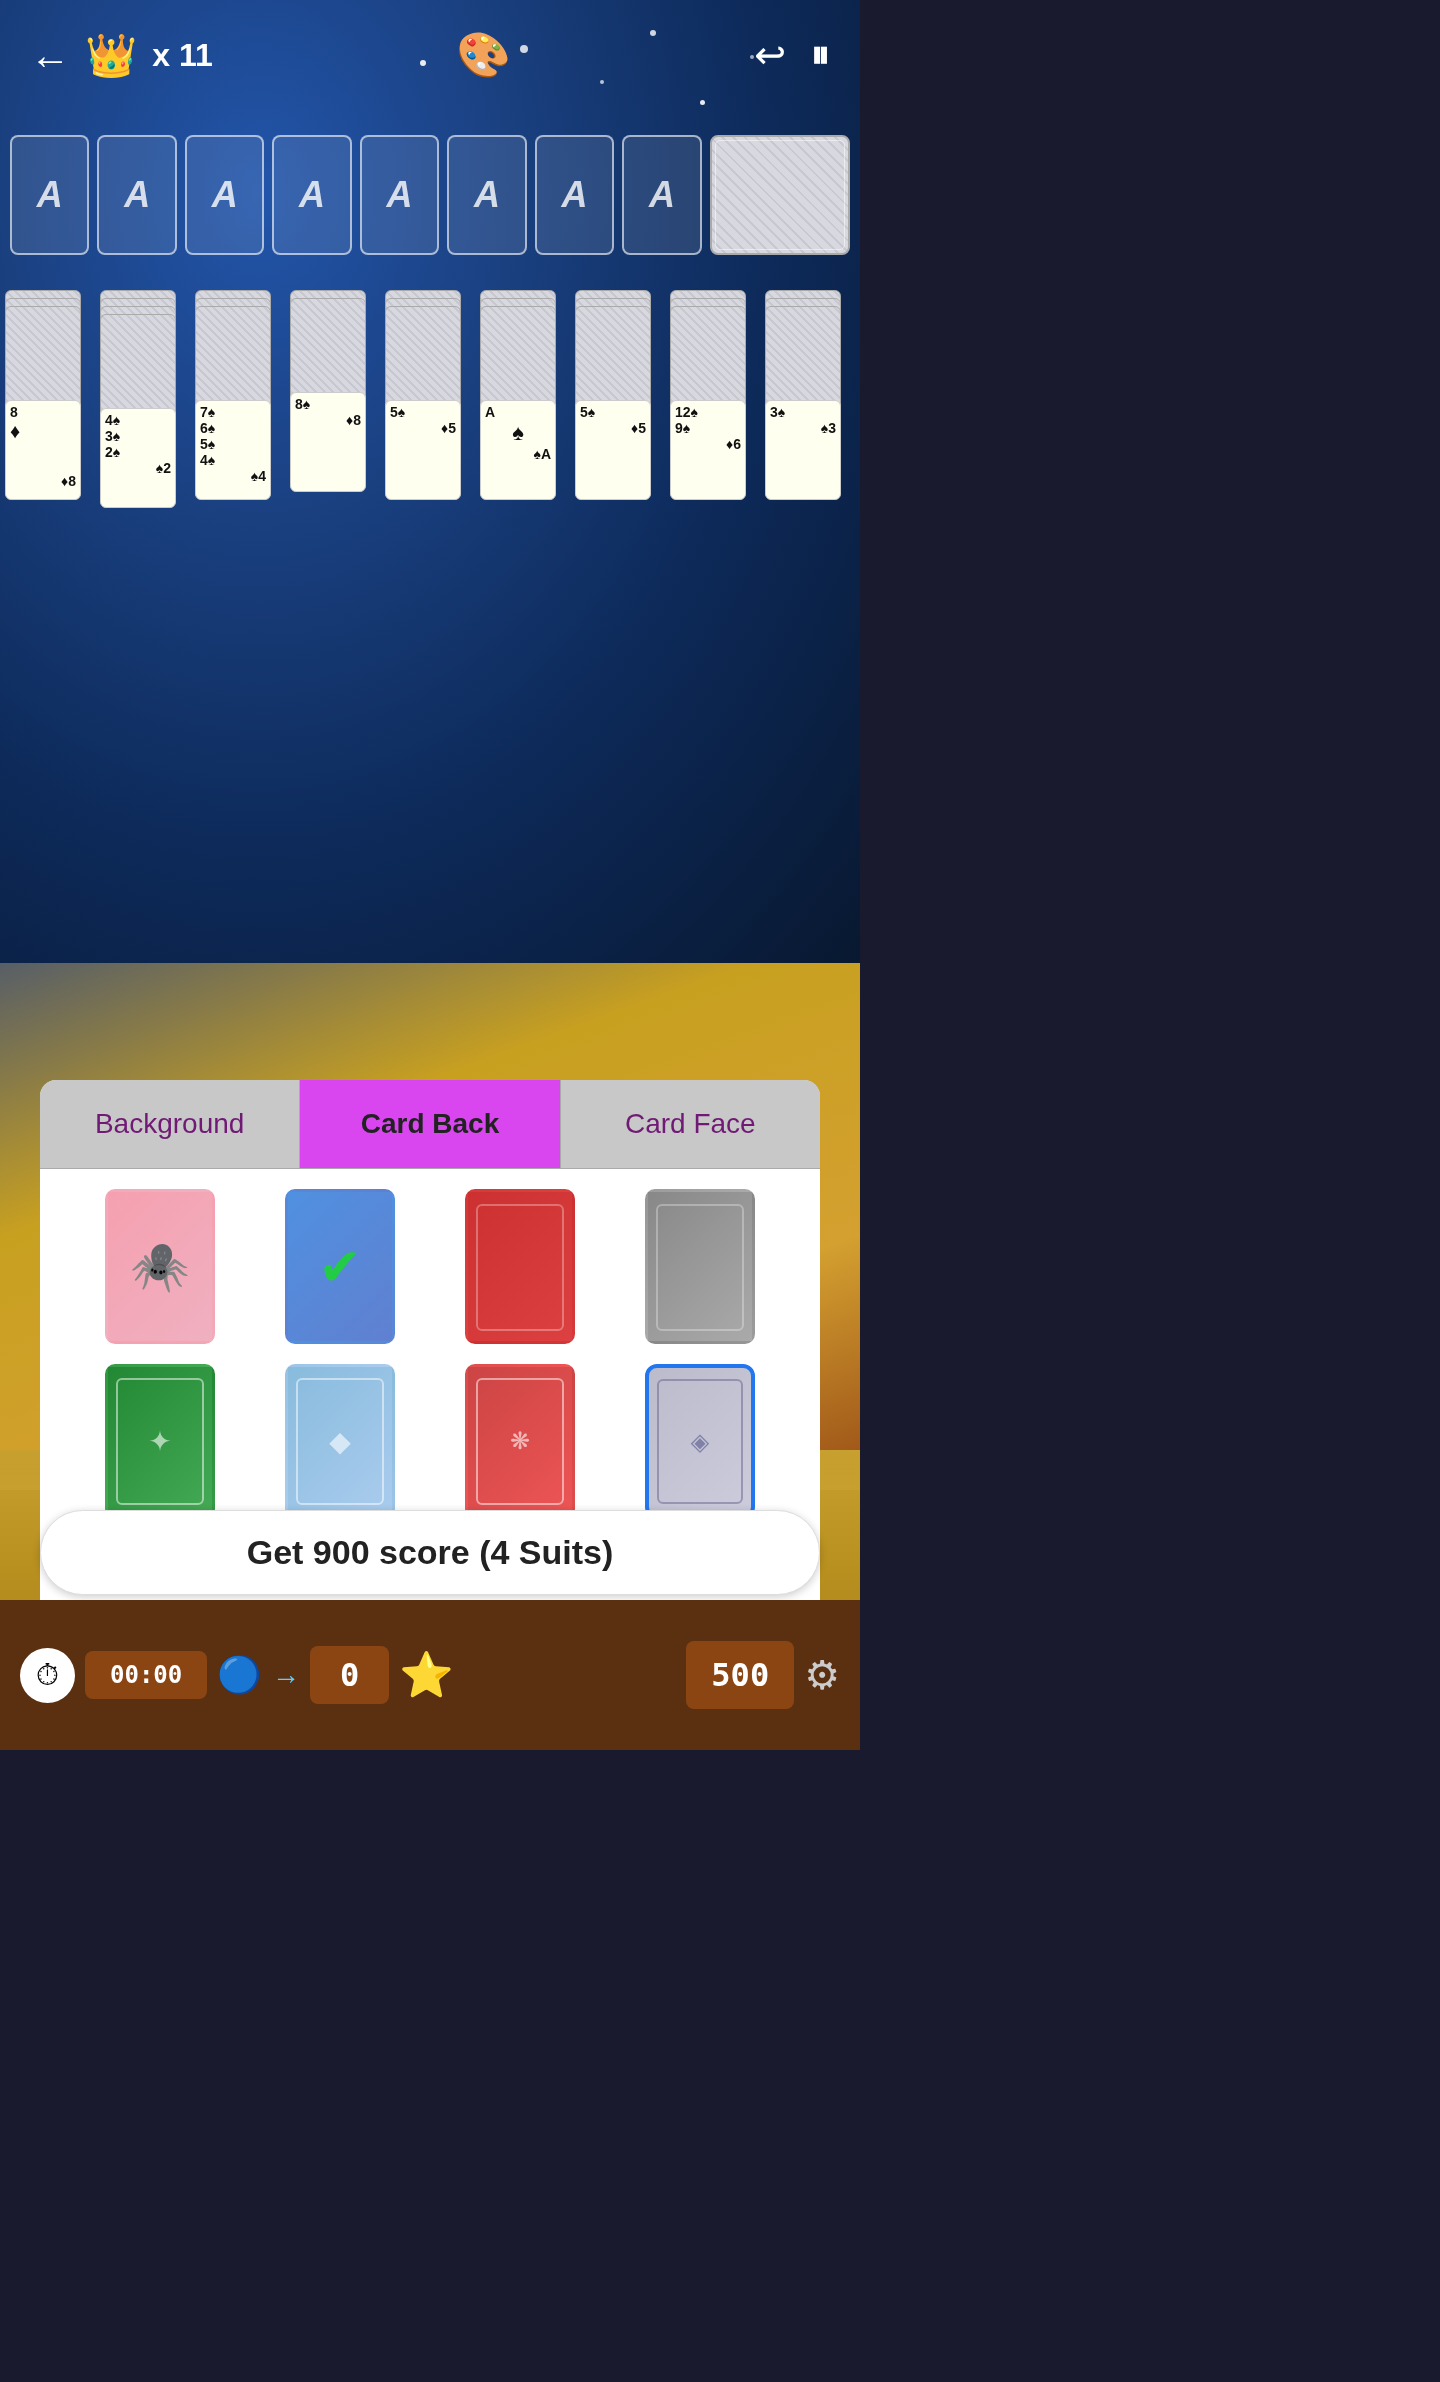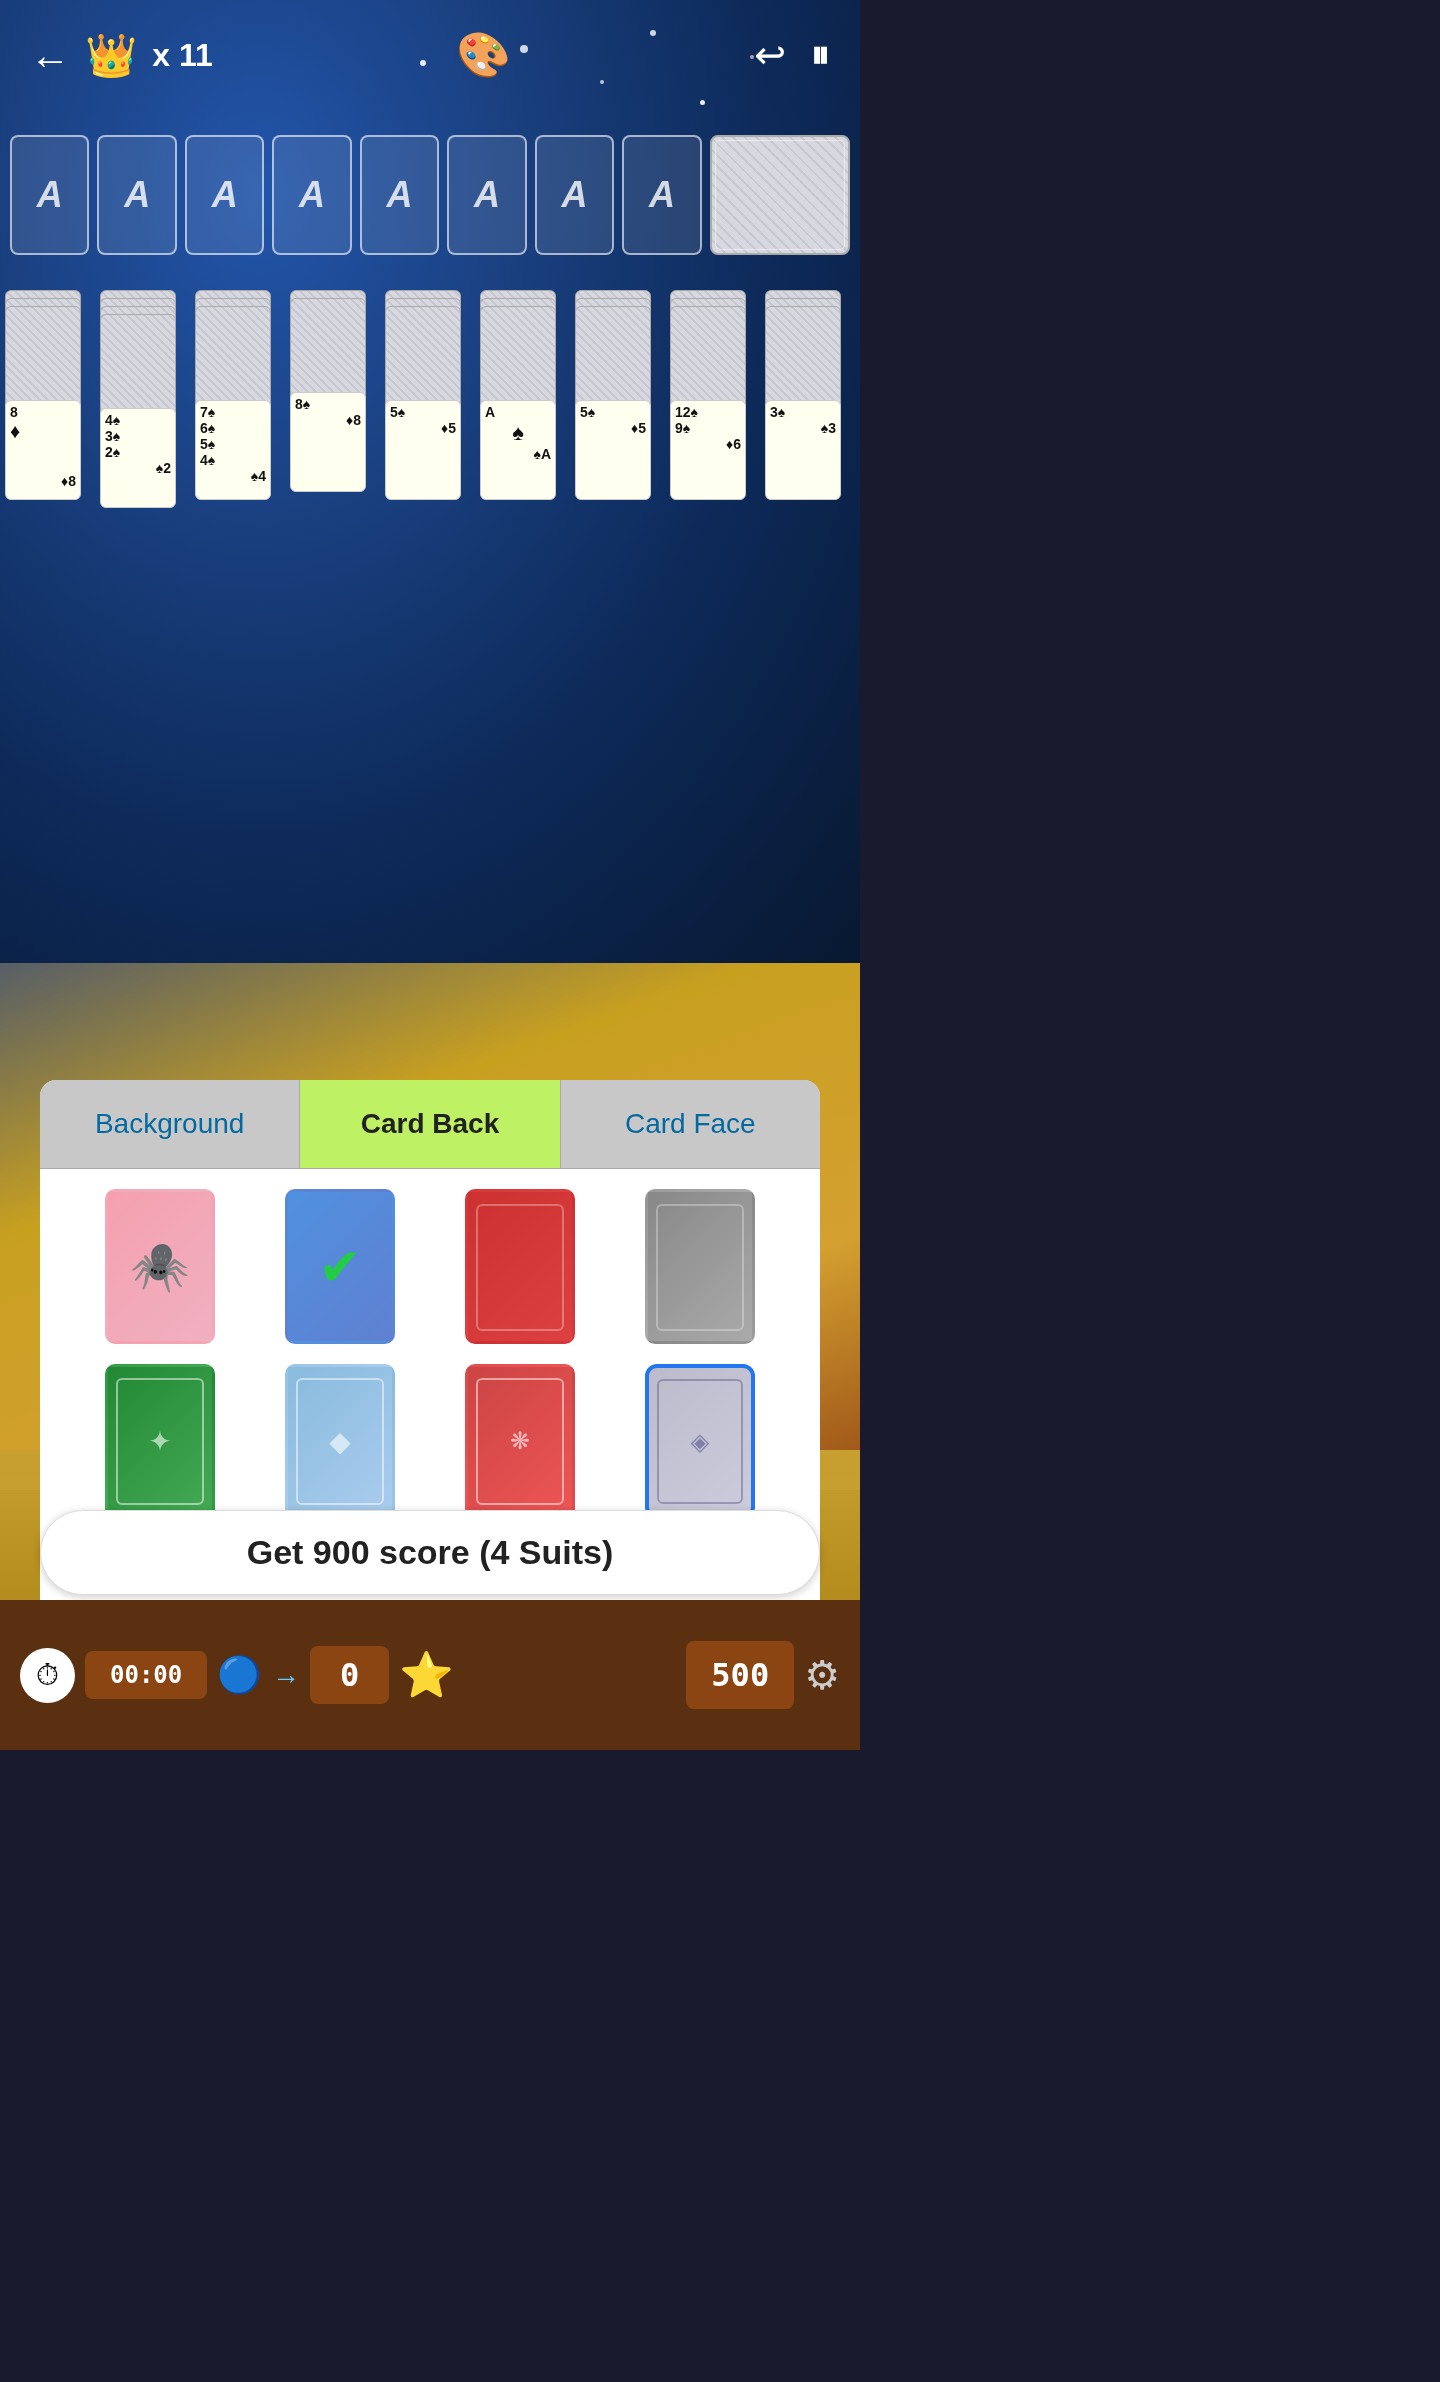--- a/index.html
+++ b/index.html
@@ -211,28 +211,28 @@
       display: flex;
       background: #c8c8c8;
       border-bottom: 1px solid #aaa;
     }
 
     .tab {
       flex: 1;
       padding: 28px 10px;
       text-align: center;
       font-size: 28px;
-      color: #0369a1;
+      color: #701a75;
       cursor: pointer;
       border-right: 1px solid #aaa;
     }
 
     .tab:last-child { border-right: none; }
     .tab.active {
-      background: #bef264;
+      background: #d946ef;
       color: #222;
       font-weight: bold;
     }
 
     
     #card-grid {
       background: white;
       padding: 20px 30px 10px;
     }
 

